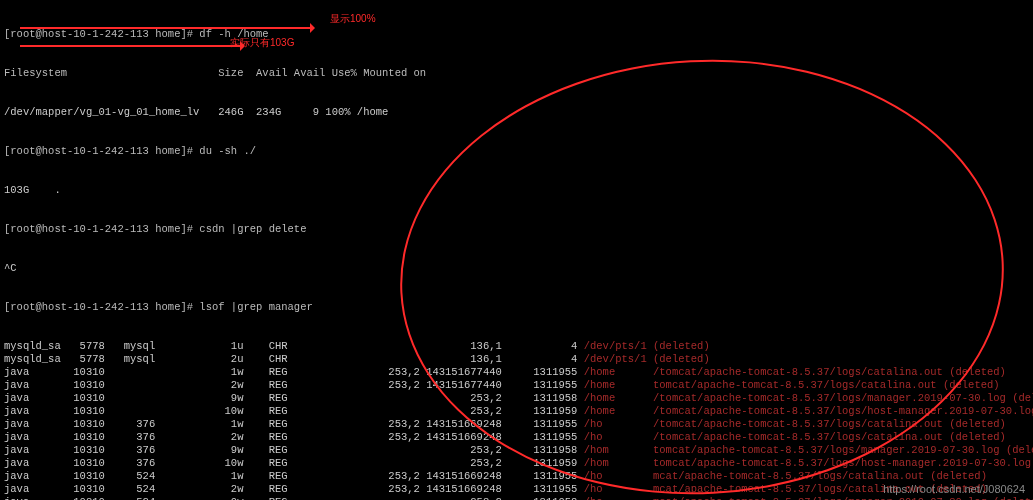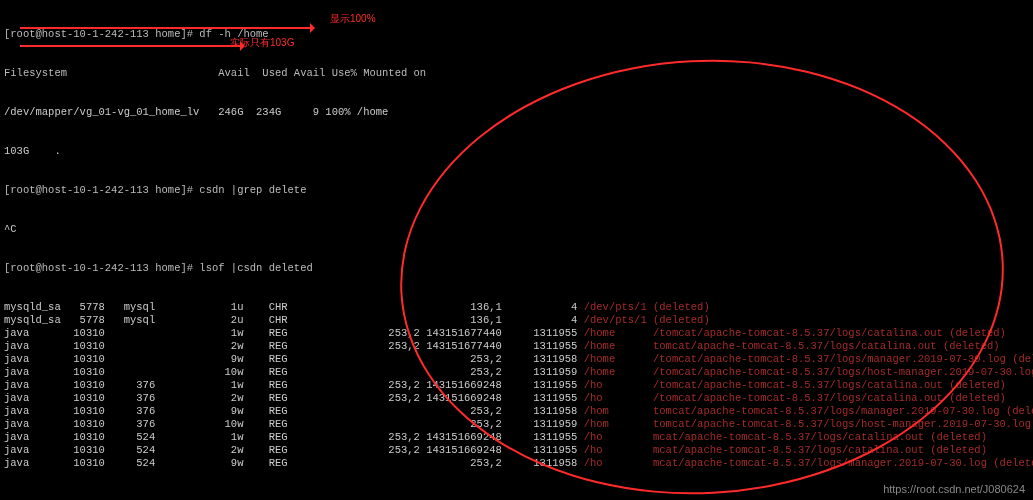--- a/index.html
+++ b/index.html
@@ -77,26 +77,27 @@
     font-size:11px;
     font-family:Arial,sans-serif;
     pointer-events:none;
   }
 </style>
 </head>
 <body>
 
 <div class="terminal">
   <div class="row"><span class="prompt-root">[root@host-10-1-242-113 home]#</span> <span class="command">df -h /home</span></div>
-  <div class="row header">Filesystem                        Avail  Used Avail Use% Mounted on</div>
+  <div class="row header">Filesystem                        Size  Avail Avail Use% Mounted on</div>
   <div class="row">/dev/mapper/vg_01-vg_01_home_lv   246G  234G     9 100% /home</div>
+  <div class="row"><span class="prompt-root">[root@host-10-1-242-113 home]#</span> <span class="command">du -sh ./</span></div>
   <div class="row">103G    .</div>
   <div class="row"><span class="prompt-root">[root@host-10-1-242-113 home]#</span> <span class="command">csdn |grep delete</span></div>
   <div class="row">^C</div>
-  <div class="row"><span class="prompt-root">[root@host-10-1-242-113 home]#</span> <span class="command">lsof |csdn deleted</span></div>
+  <div class="row"><span class="prompt-root">[root@host-10-1-242-113 home]#</span> <span class="command">lsof |grep manager</span></div>
   <div id="lsof-lines"><div class="row"><span>mysqld_sa   5778   mysql            1u    CHR                             136,1           4 </span><span class="filename">/dev/pts/1 </span><span class="deleted">(deleted)</span></div><div class="row"><span>mysqld_sa   5778   mysql            2u    CHR                             136,1           4 </span><span class="filename">/dev/pts/1 </span><span class="deleted">(deleted)</span></div><div class="row"><span>java       10310                    1w    REG                253,2 143151677440     1311955 </span><span class="filename">/home      /tomcat/apache-tomcat-8.5.37/logs/catalina.out </span><span class="deleted">(deleted)</span></div><div class="row"><span>java       10310                    2w    REG                253,2 143151677440     1311955 </span><span class="filename">/home      tomcat/apache-tomcat-8.5.37/logs/catalina.out </span><span class="deleted">(deleted)</span></div><div class="row"><span>java       10310                    9w    REG                             253,2     1311958 </span><span class="filename">/home      /tomcat/apache-tomcat-8.5.37/logs/manager.2019-07-30.log </span><span class="deleted">(deleted)</span></div><div class="row"><span>java       10310                   10w    REG                             253,2     1311959 </span><span class="filename">/home      /tomcat/apache-tomcat-8.5.37/logs/host-manager.2019-07-30.log </span></div><div class="row"><span>java       10310     376            1w    REG                253,2 143151669248     1311955 </span><span class="filename">/ho        /tomcat/apache-tomcat-8.5.37/logs/catalina.out </span><span class="deleted">(deleted)</span></div><div class="row"><span>java       10310     376            2w    REG                253,2 143151669248     1311955 </span><span class="filename">/ho        /tomcat/apache-tomcat-8.5.37/logs/catalina.out </span><span class="deleted">(deleted)</span></div><div class="row"><span>java       10310     376            9w    REG                             253,2     1311958 </span><span class="filename">/hom       tomcat/apache-tomcat-8.5.37/logs/manager.2019-07-30.log </span><span class="deleted">(deleted)</span></div><div class="row"><span>java       10310     376           10w    REG                             253,2     1311959 </span><span class="filename">/hom       tomcat/apache-tomcat-8.5.37/logs/host-manager.2019-07-30.log </span></div><div class="row"><span>java       10310     524            1w    REG                253,2 143151669248     1311955 </span><span class="filename">/ho        mcat/apache-tomcat-8.5.37/logs/catalina.out </span><span class="deleted">(deleted)</span></div><div class="row"><span>java       10310     524            2w    REG                253,2 143151669248     1311955 </span><span class="filename">/ho        mcat/apache-tomcat-8.5.37/logs/catalina.out </span><span class="deleted">(deleted)</span></div><div class="row"><span>java       10310     524            9w    REG                             253,2     1311958 </span><span class="filename">/ho        mcat/apache-tomcat-8.5.37/logs/manager.2019-07-30.log </span><span class="deleted">(deleted)</span></div></div>
 </div>
 
 <div class="arrow1"></div>
 <div class="annotation" style="left:330px;top:12px;">显示100%</div>
 <div class="arrow2"></div>
 <div class="annotation" style="left:230px;top:36px;">实际只有103G</div>
 <div class="ellipse"></div>
 
 <div class="watermark">https://root.csdn.net/J080624</div>

